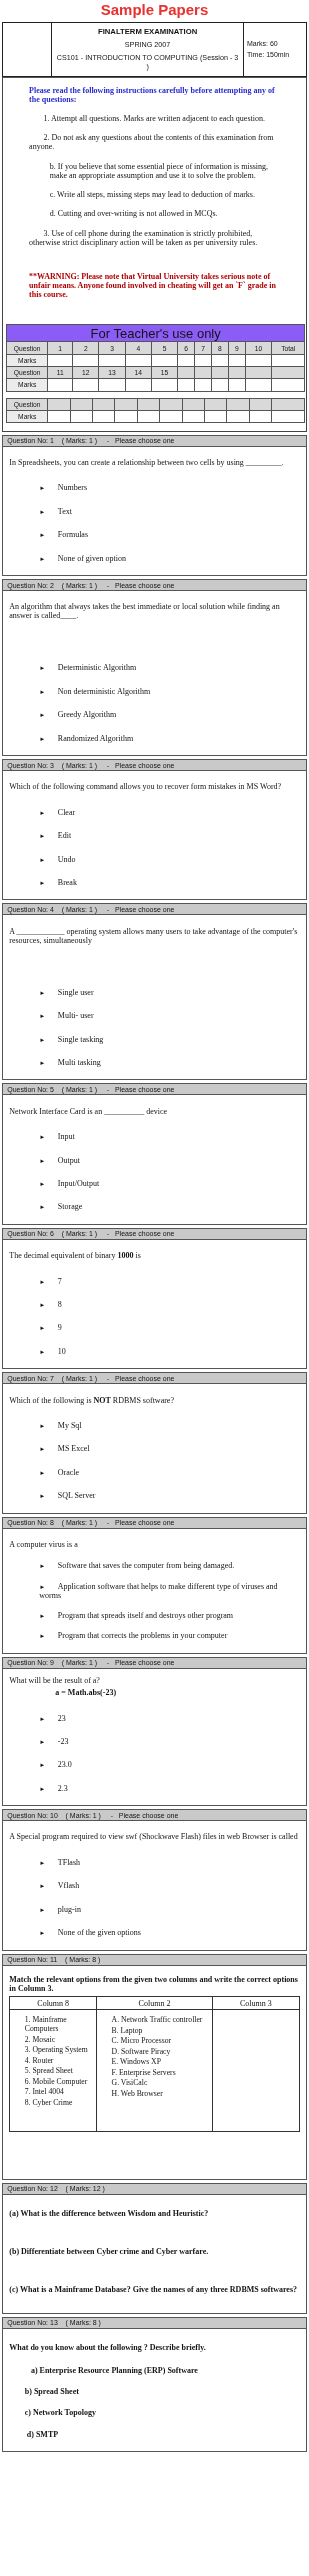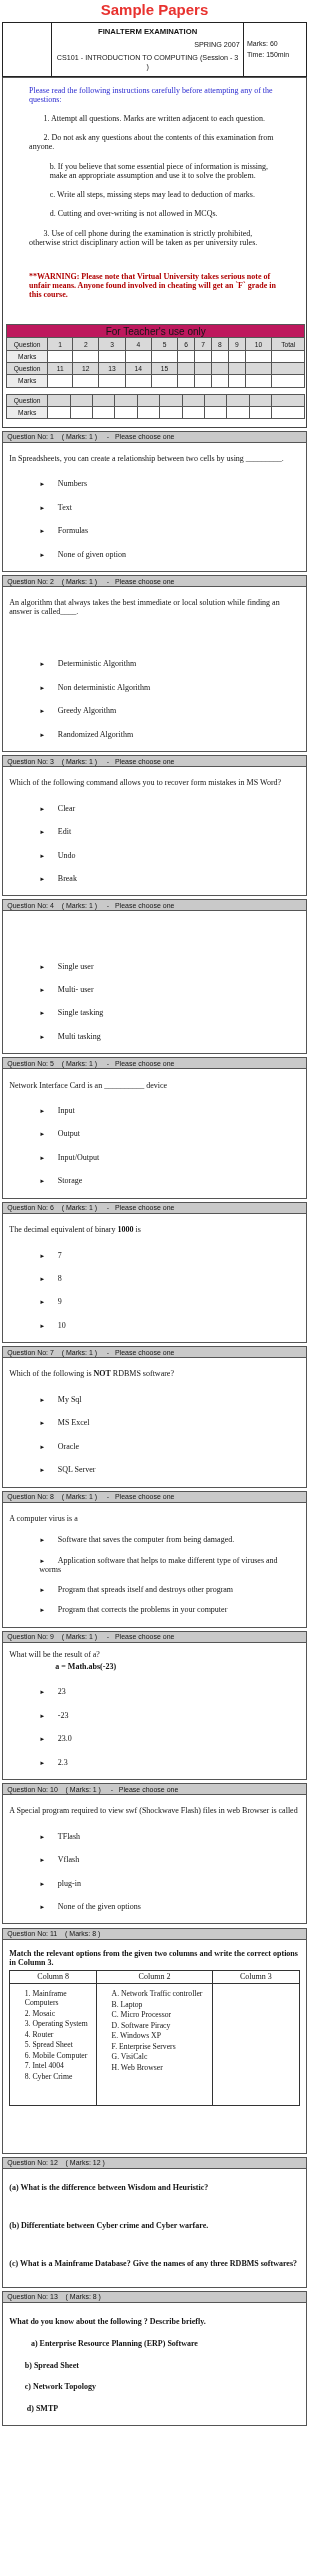--- a/index.html
+++ b/index.html
@@ -4,40 +4,40 @@
 <style>
   html,body{margin:0;padding:0;background:#fff;}
   body{width:309px;font-family:"Liberation Serif",serif;color:#141414;}
   .title{color:#e8322f;font-family:"Liberation Sans",sans-serif;font-weight:bold;font-size:15px;text-align:center;margin:1px 0 4.1px;}
   
   table.hdr{border-collapse:collapse;width:305px;margin:0 2.1px;font-family:"Liberation Sans",sans-serif;}
   table.hdr td{border:0.5px solid #222;padding:2.1px 3.1px;vertical-align:middle;}
   .hdr-left{width:42px;}
   .hdr-mid{text-align:center;font-size:7.2px;}
   .hdr-mid .l1{font-weight:bold;font-size:7.7px;margin:2.1px 0 4.1px;}
-  .hdr-mid .l2{margin:0 0 4.1px;text-align:right;}
+  .hdr-mid .l2{margin:0 0 4.1px;}
   .hdr-mid .l3{margin:0 0 2.1px;}
   .hdr-right{width:56px;font-size:7px;}
   .hdr-right div{margin:4.1px 0;}
   
   .doc{border:0.5px solid #444;border-top:none;margin:0 2.1px;padding:0 0 7.2px;}
   .student{padding:17.5px 0 2.1px 41px;font-size:8.2px;}
   .srow{margin:0 0 17.5px;}
   .srow .lab{display:inline-block;min-width:85px;}
   .srow .val{margin-left:28px;}
   .instr{border-top:1px solid #555;padding:8.2px 20.6px 2.1px 26px;font-size:8px;}
-  .instr-head{color:#2a2ad0;font-weight:normal;margin:0 0 8.2px;}
+  .instr-head{color:#2a2ad0;font-weight:bold;margin:0 0 8.2px;}
   .instr p{margin:0 0 10.3px;}
   .instr p.top{ text-indent:14.4px;}
   .instr p.sub{margin-left:20.6px;}
   .warning{color:#b00000;font-weight:bold;margin:13.4px 20.6px 15.5px 26px;font-size:8px;}
   
   table.tt{border-collapse:collapse;margin:25px 3.1px 0;width:299px;font-family:"Liberation Sans",sans-serif;font-size:6.7px;text-align:center;}
   table.tt td{border:0.5px solid #555;height:10.3px;padding:0.5px 1px;}
-  table.tt .cap td{background:#be185d;font-size:10px;}
+  table.tt .cap td{background:#8b5cf6;font-size:13px;}
   table.tt .qrow td{background:#d9d9d9;}
   table.tt .mrow td{background:#ffffff;}
   table.tt .mrow td.lbl{background:#ececec;}
   table.tt td.lbl{width:38px;}
   table.tt td.tot{width:30px;}
   table.tt2{margin-top:6.2px;}
   
   .q{margin:3.1px 2.1px 0;}
   .q-bar{background:#c9c9c9;border:0.5px solid #555;padding:1.5px 4.1px;font-family:"Liberation Sans",sans-serif;font-size:7px;white-space:pre-wrap;}
   .q-body{border:0.5px solid #555;border-top:none;padding:7.2px 6.2px 10.3px;font-size:8px;background:#fff;}
@@ -231,20 +231,21 @@
         <div class="opt"><span class="arrow">►</span><span>Edit</span></div>
         <div class="opt"><span class="arrow">►</span><span>Undo</span></div>
         <div class="opt"><span class="arrow">►</span><span>Break</span></div>
       </div>
     </div>
   </section>
 
   <section class="q gap-lg">
     <div class="q-bar">Question No: 4    ( Marks: 1 )     -   Please choose one</div>
     <div class="q-body">
+      <p class="q-text">A ____________ operating system allows many users to take advantage of the computer's resources, simultaneously</p>
       <div class="opts">
         <div class="opt"><span class="arrow">►</span><span>Single user</span></div>
         <div class="opt"><span class="arrow">►</span><span>Multi- user</span></div>
         <div class="opt"><span class="arrow">►</span><span>Single tasking</span></div>
         <div class="opt"><span class="arrow">►</span><span>Multi tasking</span></div>
       </div>
     </div>
   </section>
 
   <section class="q">

